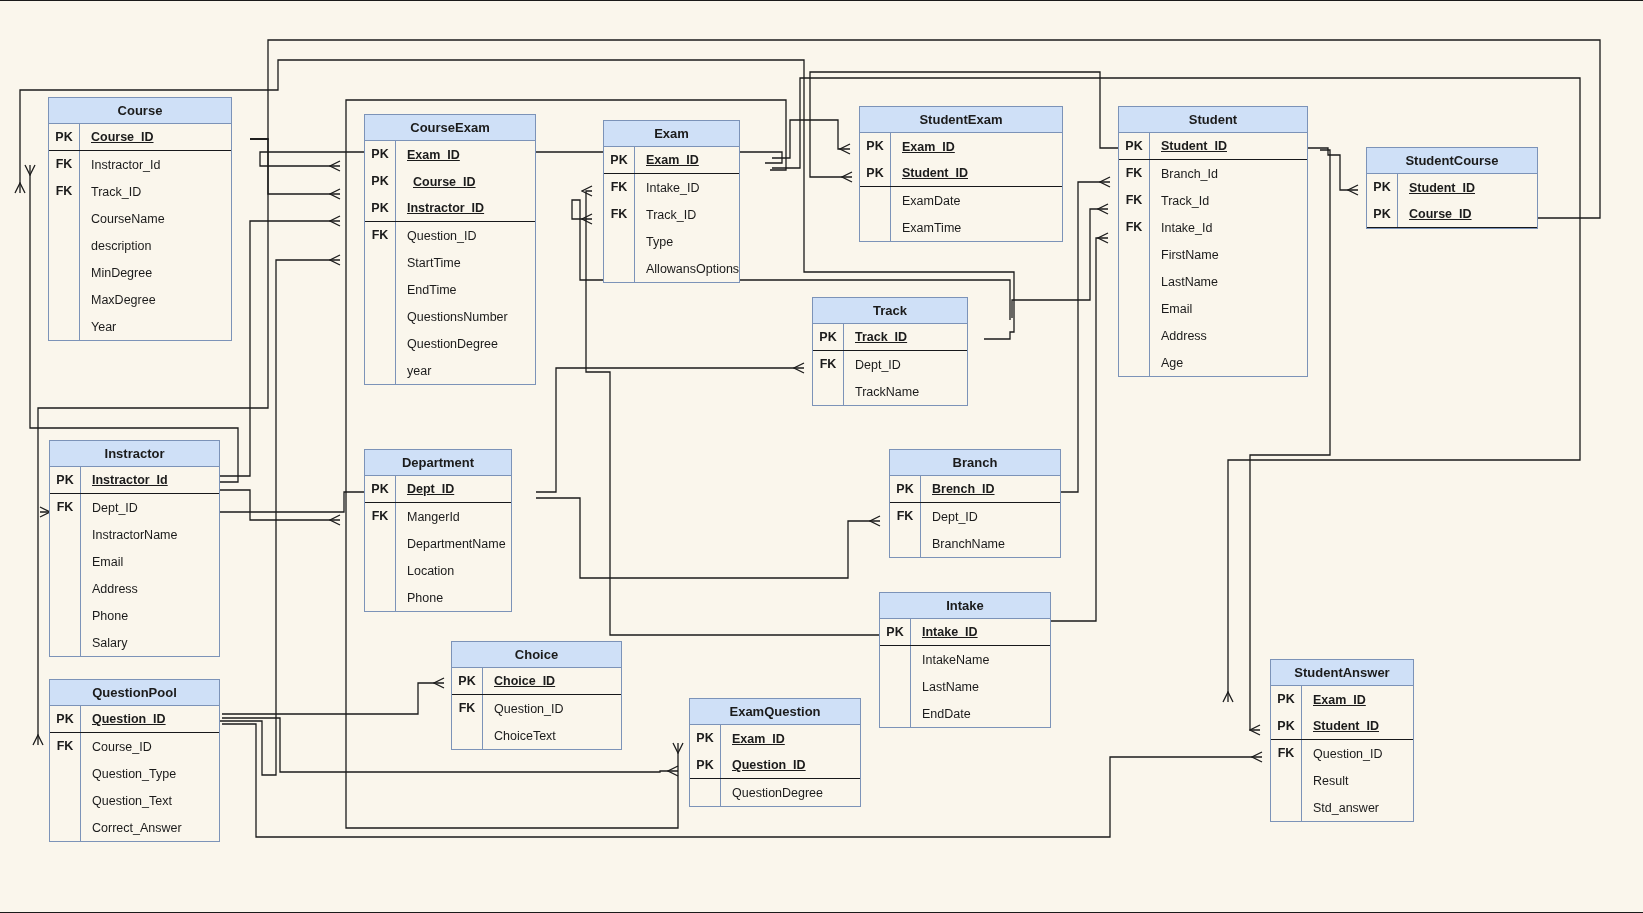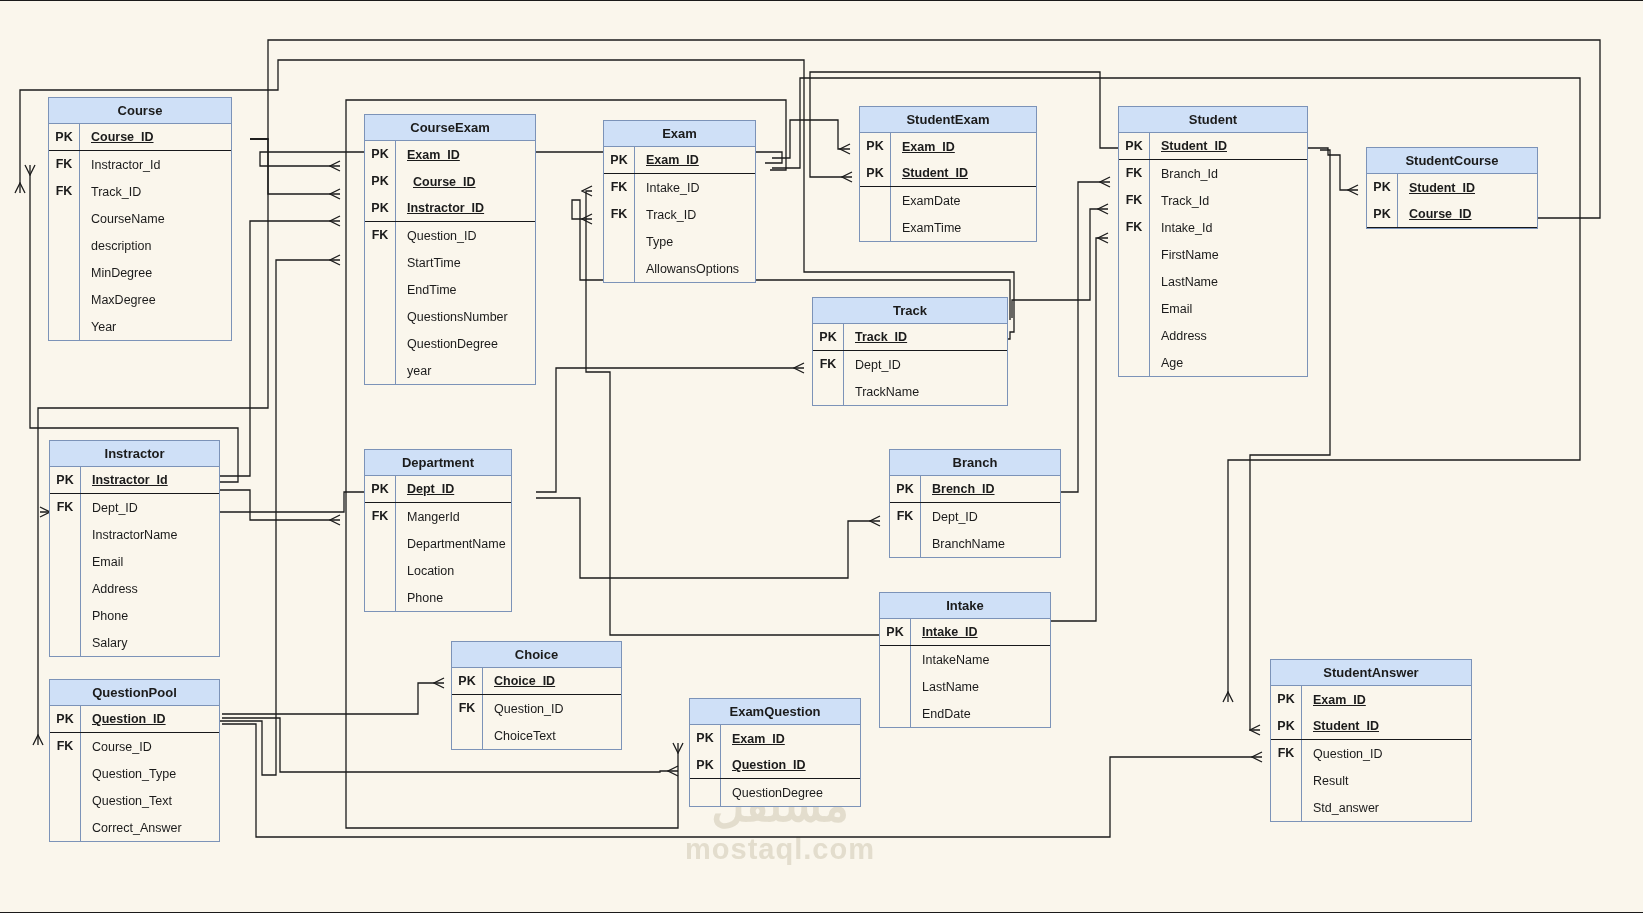--- a/index.html
+++ b/index.html
@@ -114,24 +114,20 @@
   .row .key.empty {
     font-weight: normal;
   }
   .row.indent .fieldname { padding-left: 17px; }
 </style>
 </head>
 <body>
 
 <div id="canvas">
 
-  <div id="watermark">
-    <div class="wm-ar">مستقل</div>
-    <div class="wm-en">mostaql.com</div>
-  </div>
 
   <svg id="lines" viewBox="0 0 1643 913">
     <defs>
       <marker id="crow" markerWidth="12" markerHeight="12" refX="11" refY="6" orient="auto" markerUnits="userSpaceOnUse">
         <path d="M11,1 L1,6 L11,11" fill="none" stroke="#1b1b1b" stroke-width="1.3"></path>
       </marker>
     </defs>
     <g fill="none" stroke="#1b1b1b" stroke-width="1.3" stroke-linejoin="miter">
 
       <path d="M250,139 L268,139 L268,40 L1600,40 L1600,218 L1498,218"></path>
@@ -261,21 +257,21 @@
           <div class="row">
             <div class="key empty"></div>
             <div class="fieldname">QuestionDegree</div>
           </div>
           <div class="row">
             <div class="key empty"></div>
             <div class="fieldname">year</div>
           </div>
         </div>
       </div>
-      <div class="entity" style="left: 603px; top: 120px; width: 153px;">
+      <div class="entity" style="left: 603px; top: 120px; width: 137px;">
         <div class="ent-title">Exam</div>
         <div class="ent-rows">
           <div class="row pk lastpk">
             <div class="key">PK</div>
             <div class="fieldname">Exam_ID</div>
           </div>
           <div class="row">
             <div class="key">FK</div>
             <div class="fieldname">Intake_ID</div>
           </div>
@@ -286,21 +282,21 @@
           <div class="row">
             <div class="key empty"></div>
             <div class="fieldname">Type</div>
           </div>
           <div class="row">
             <div class="key empty"></div>
             <div class="fieldname">AllowansOptions</div>
           </div>
         </div>
       </div>
-      <div class="entity" style="left: 859px; top: 106px; width: 178px;">
+      <div class="entity" style="left: 859px; top: 106px; width: 204px;">
         <div class="ent-title">StudentExam</div>
         <div class="ent-rows">
           <div class="row pk">
             <div class="key">PK</div>
             <div class="fieldname">Exam_ID</div>
           </div>
           <div class="row pk lastpk">
             <div class="key">PK</div>
             <div class="fieldname">Student_ID</div>
           </div>
@@ -361,21 +357,21 @@
           <div class="row pk">
             <div class="key">PK</div>
             <div class="fieldname">Student_ID</div>
           </div>
           <div class="row pk lastpk">
             <div class="key">PK</div>
             <div class="fieldname">Course_ID</div>
           </div>
         </div>
       </div>
-      <div class="entity" style="left: 812px; top: 297px; width: 196px;">
+      <div class="entity" style="left: 812px; top: 297px; width: 156px;">
         <div class="ent-title">Track</div>
         <div class="ent-rows">
           <div class="row pk lastpk">
             <div class="key">PK</div>
             <div class="fieldname">Track_ID</div>
           </div>
           <div class="row">
             <div class="key">FK</div>
             <div class="fieldname">Dept_ID</div>
           </div>
@@ -533,21 +529,21 @@
           <div class="row pk lastpk">
             <div class="key">PK</div>
             <div class="fieldname">Question_ID</div>
           </div>
           <div class="row">
             <div class="key empty"></div>
             <div class="fieldname">QuestionDegree</div>
           </div>
         </div>
       </div>
-      <div class="entity" style="left: 1270px; top: 659px; width: 202px;">
+      <div class="entity" style="left: 1270px; top: 659px; width: 144px;">
         <div class="ent-title">StudentAnswer</div>
         <div class="ent-rows">
           <div class="row pk">
             <div class="key">PK</div>
             <div class="fieldname">Exam_ID</div>
           </div>
           <div class="row pk lastpk">
             <div class="key">PK</div>
             <div class="fieldname">Student_ID</div>
           </div>

